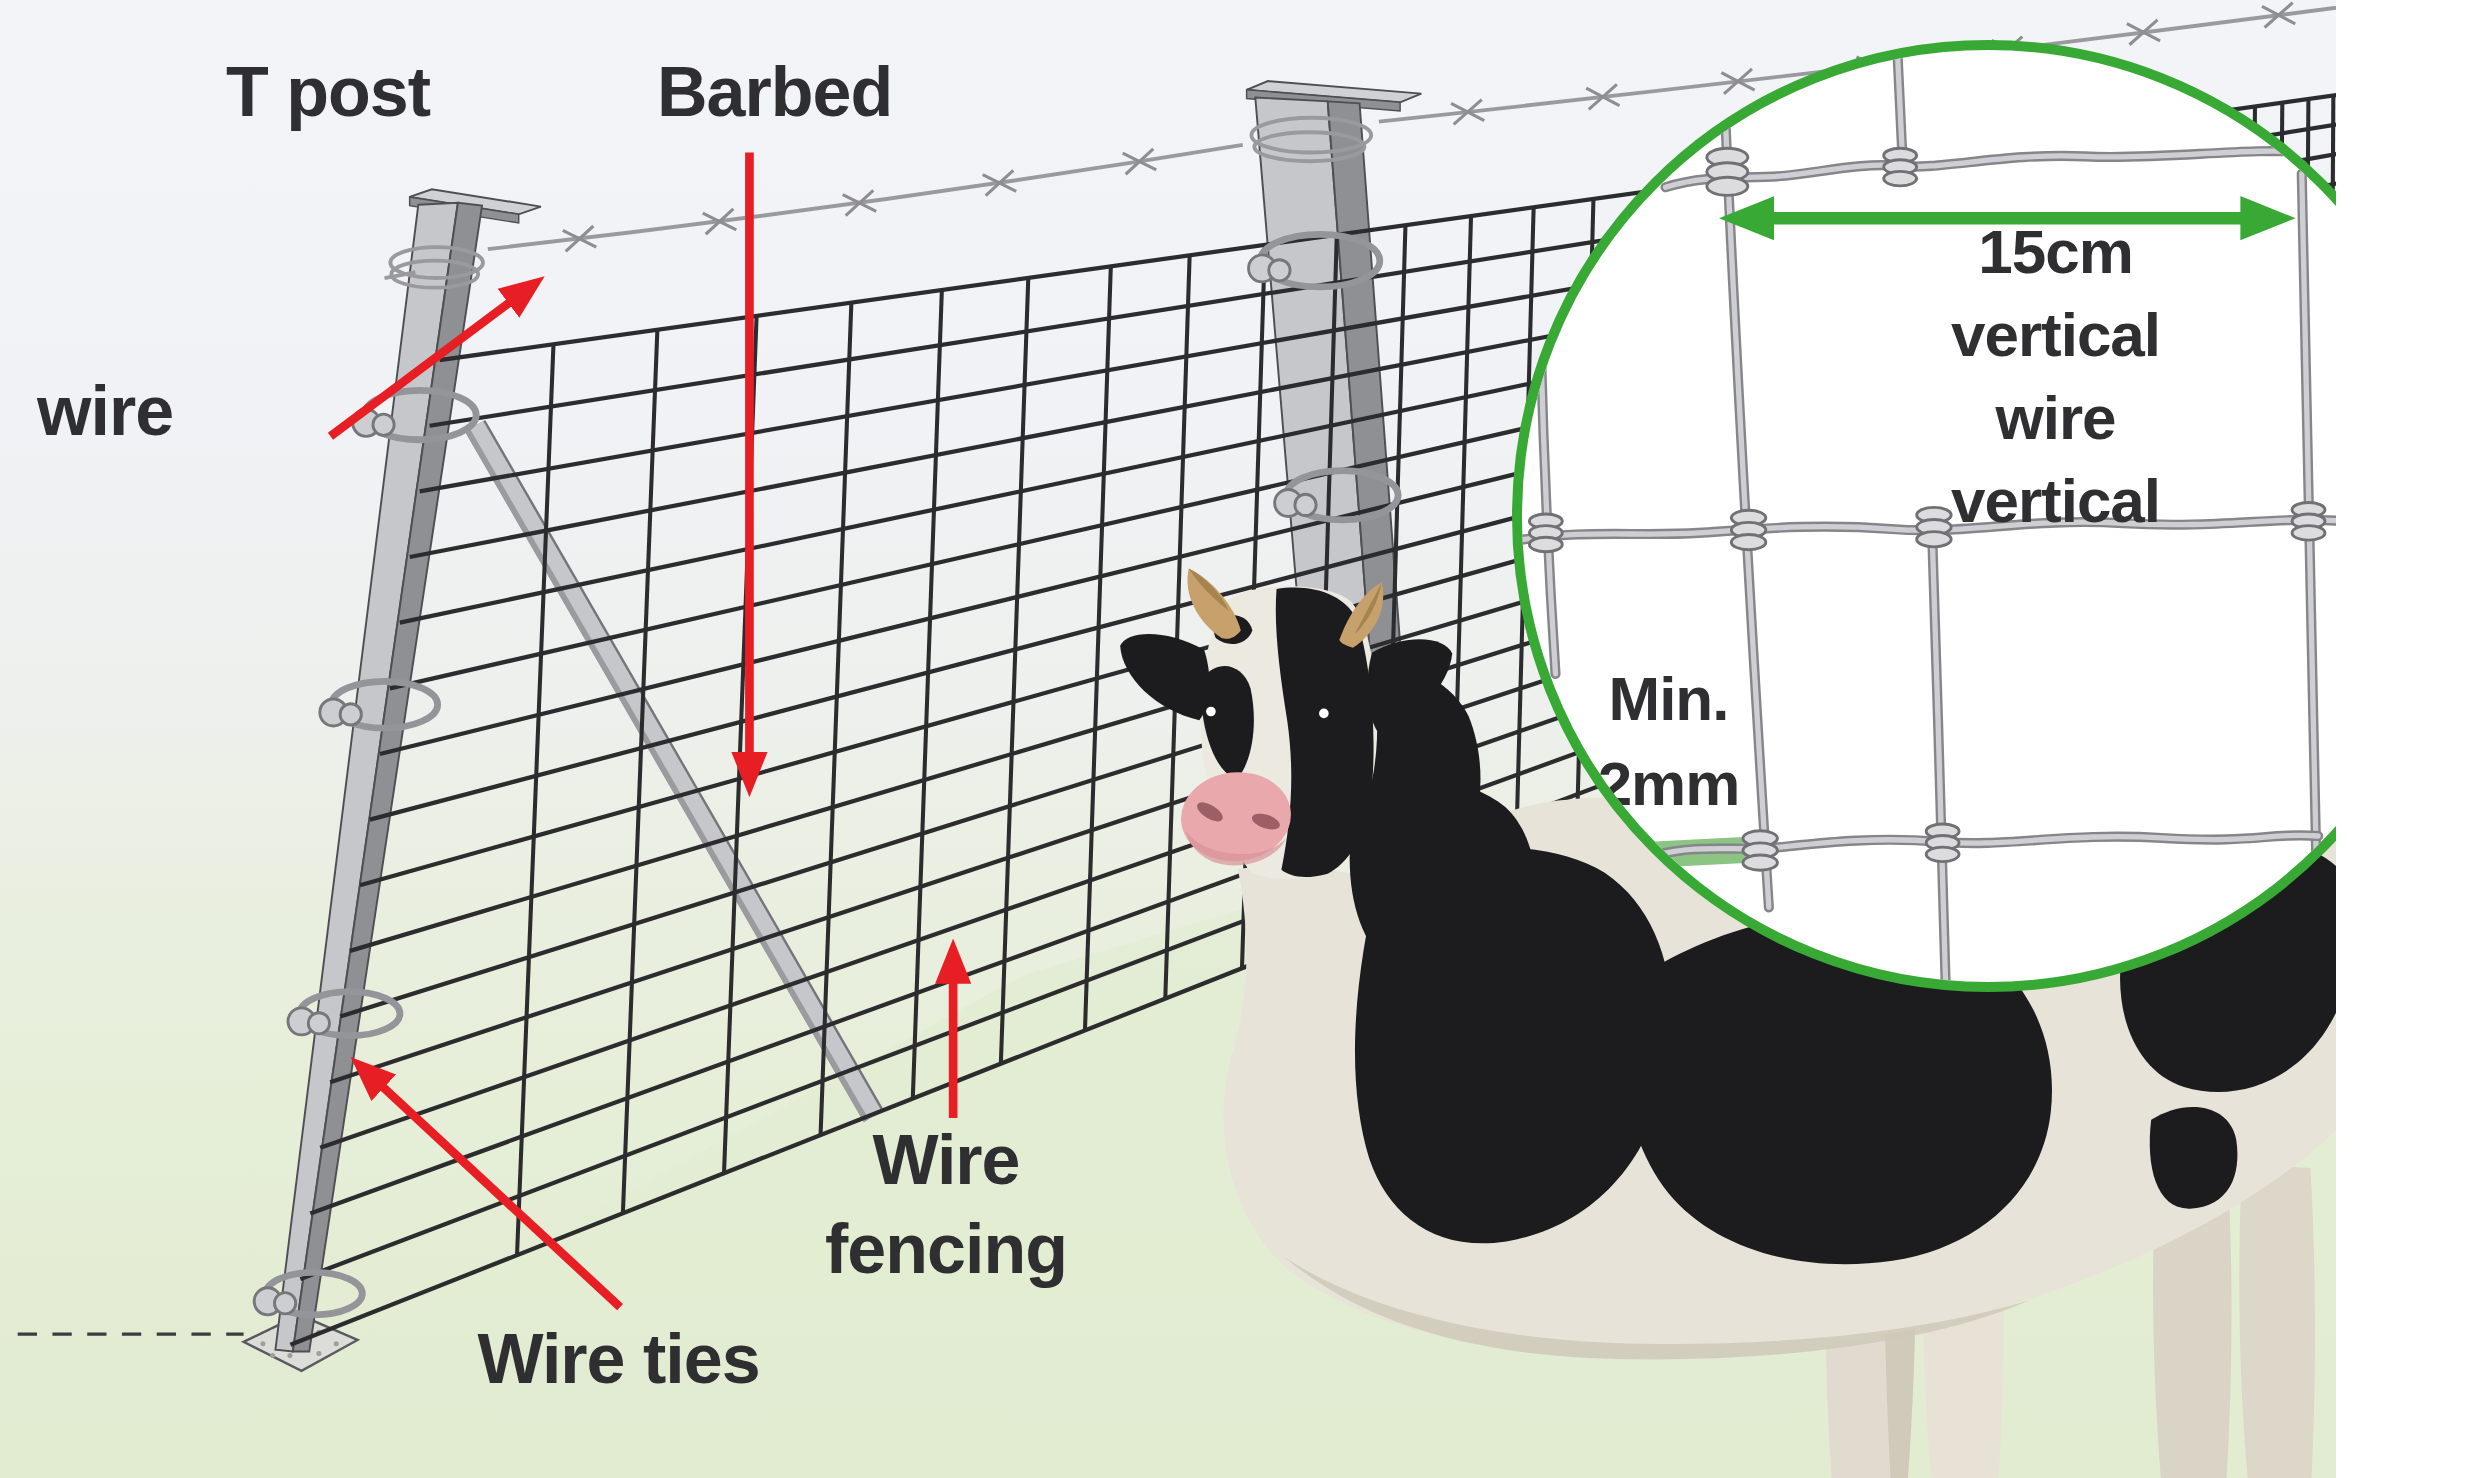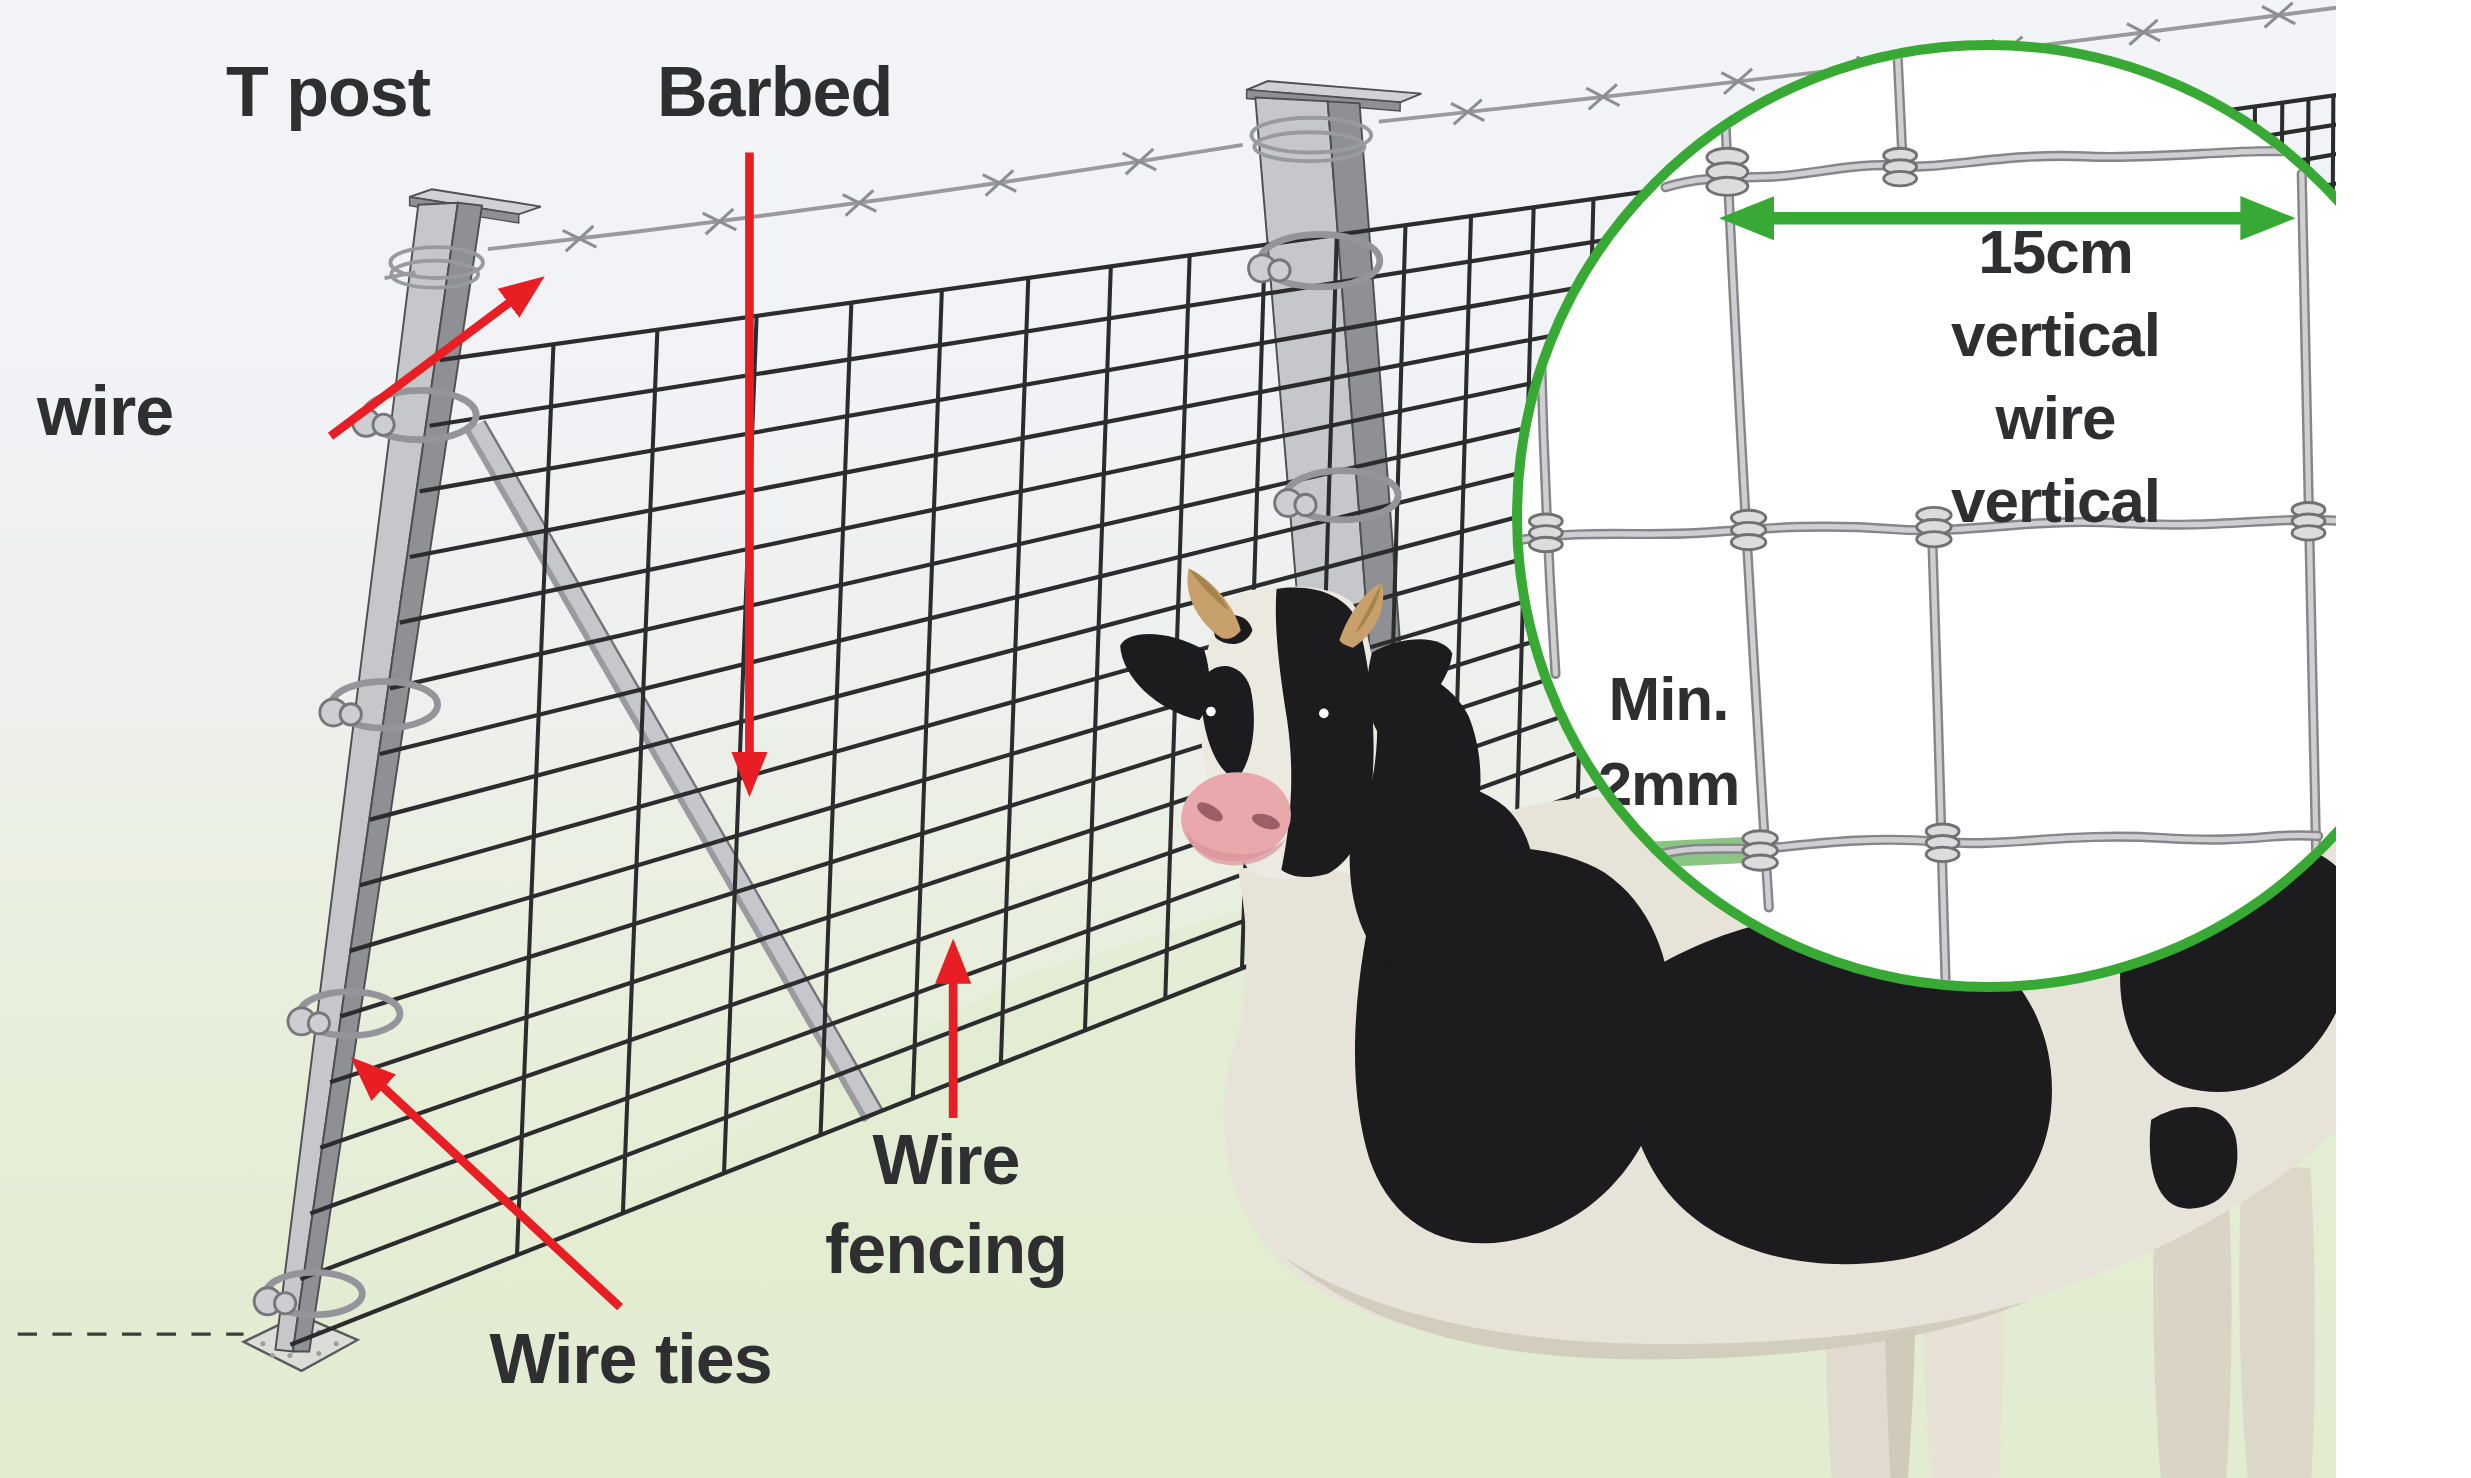--- a/index.html
+++ b/index.html
@@ -7,21 +7,21 @@
     position:relative;width:2336px;height:1478px;overflow:hidden;
     background:linear-gradient(180deg,#f2f4f8 0%,#f0f2f5 28%,#edf0ec 48%,#e9efdf 62%,#e5eed6 78%,#e1ebcf 100%);
     font-family:"Liberation Sans","DejaVu Sans",sans-serif;
   }
   #scene{position:absolute;left:0;top:0;width:2472px;height:1478px;}
   .label{position:absolute;font-weight:700;color:var(--txt,#2f2f31);letter-spacing:-1px;}
   .lab-main{font-size:70px;line-height:93px;}
   #lab-tpost{left:222px;top:46px;width:212px;text-align:center;}
   #lab-strut{left:657px;top:46px;width:222px;text-align:center;}
   #lab-barbed{left:37px;top:365px;text-align:left;}
-  #lab-wireties{left:442px;top:1313px;width:377px;text-align:center;}
+  #lab-wireties{left:430px;top:1313px;width:377px;text-align:center;}
   #lab-stock{left:801px;top:1116px;width:290px;text-align:center;line-height:89px;}
   .circle-inset{
     position:absolute;left:1512px;top:40px;width:952px;height:952px;box-sizing:border-box;
     border:10.6px solid var(--green,#39a935);border-radius:50%;background:#fff;overflow:hidden;
   }
   #inset-svg{position:absolute;left:-1523px;top:-50px;width:2472px;height:1478px;}
   .inset-label{position:absolute;font-weight:700;color:var(--txt,#2f2f31);text-align:center;letter-spacing:-1px;}
   #lab-spacing{left:302px;top:160px;width:463px;font-size:62px;line-height:83px;}
   #lab-min{left:26px;top:606px;width:241px;font-size:62px;line-height:85px;}
 </style>

